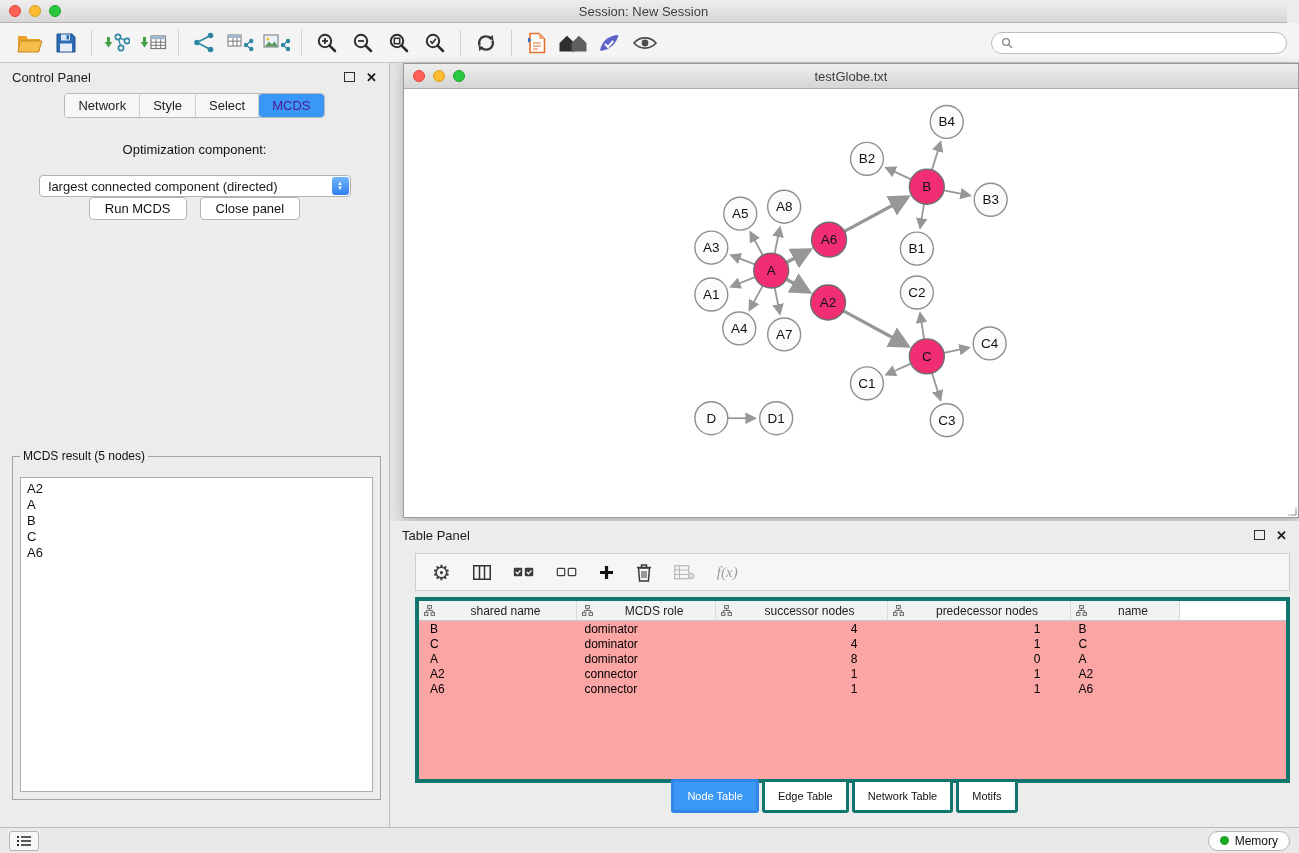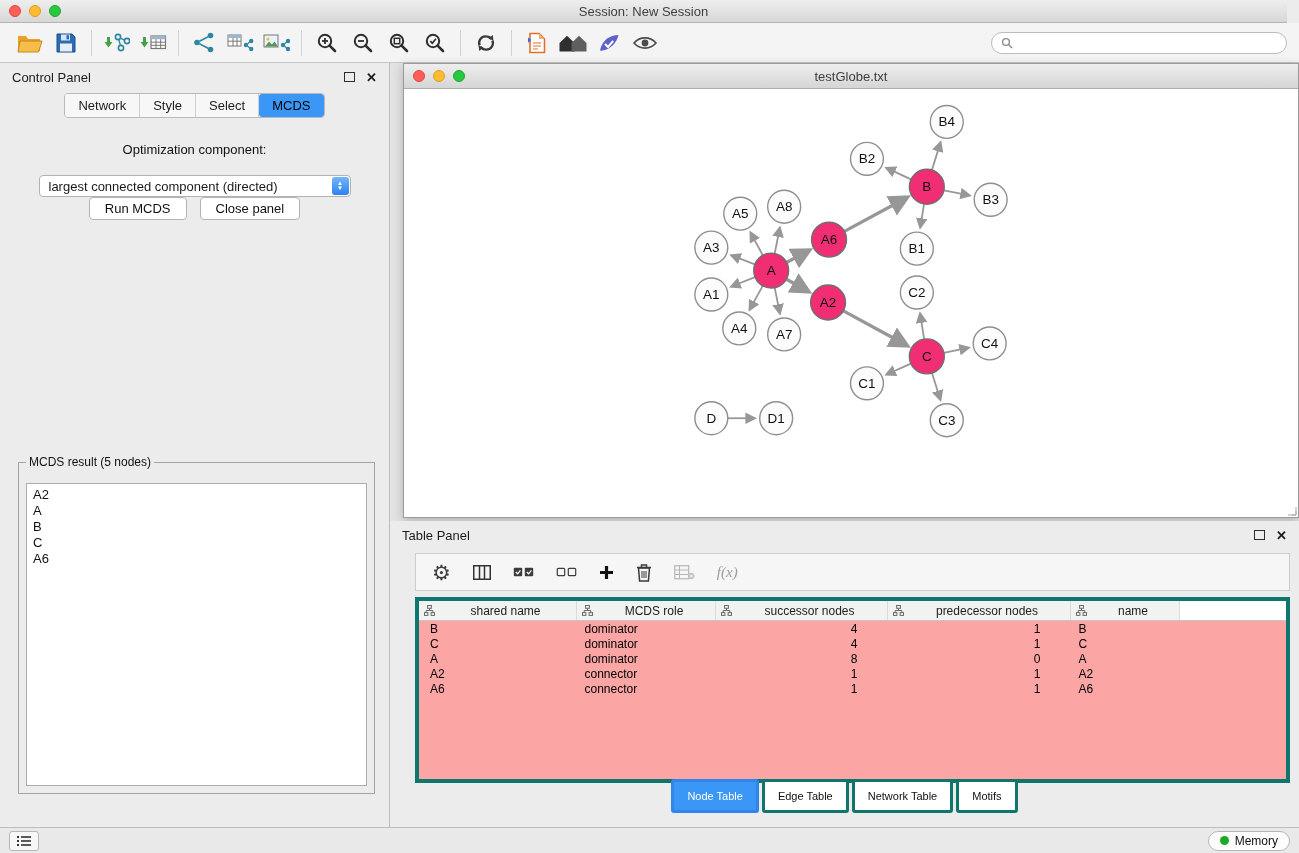--- a/index.html
+++ b/index.html
@@ -29,33 +29,33 @@
   .control-panel{width:390px;min-width:390px;background:#ececec;border-right:1px solid #bdbdbd;
     position:relative;box-sizing:border-box;}
   .panel-header{height:28px;display:flex;align-items:center;padding:0 12px;font-size:13px;color:#1c1c1c;}
   .panel-header .win-icons{margin-left:auto;display:flex;align-items:center;gap:11px;}
   .float-icon{width:9px;height:8px;border:1.5px solid #2e2e2e;display:inline-block;}
   .close-x{font-size:13px;font-weight:bold;color:#1b1b1b;line-height:1;}
   .cp-tabs-row{display:flex;justify-content:center;margin-top:2px;}
   .cp-tabs{display:flex;border:1px solid #b9b9b9;border-radius:4px;overflow:hidden;background:#f3f3f3;}
   .cp-tab{padding:4px 13px;font-size:13px;color:#1c1c1c;border-right:1px solid #cfcfcf;background:#f7f7f7;}
   .cp-tab:last-child{border-right:none;}
-  .cp-tab.active{background:#3b97f6;color:#000000;border-right:none;border-radius:3px;}
+  .cp-tab.active{background:#3b97f6;color:#4c1d95;border-right:none;border-radius:3px;}
   .opt-label{text-align:center;margin-top:24px;font-size:13px;color:#111;}
   .dropdown{margin:18px auto 0;width:312px;height:22px;background:#fff;border:1px solid #b3b3b3;
     border-radius:4px;display:flex;align-items:center;font-size:13px;padding-left:9px;
     position:relative;box-sizing:border-box;}
   .dropdown .stepper{position:absolute;right:1px;top:1px;bottom:1px;width:17px;
     background:linear-gradient(#72b6fb,#2f80f0);border-radius:3px;color:#fff;display:flex;
     flex-direction:column;align-items:center;justify-content:center;font-size:6px;line-height:5.5px;}
   .cp-buttons{display:flex;justify-content:center;gap:13px;}
   .btn{background:#fff;border:1px solid #b3b3b3;border-radius:4px;font-size:13px;
     padding:3px 15px;color:#111;}
   .result-fieldset{position:absolute;left:12px;right:8px;top:386px;bottom:27px;
-    border:1px solid #a4a4a4;margin:6px;padding:7px;}
+    border:1px solid #a4a4a4;margin:0;padding:7px;}
   .result-fieldset legend{font-size:12px;color:#111;padding:0 3px;}
   .result-list{position:absolute;left:7px;right:7px;top:14px;bottom:7px;background:#fff;
     border:1px solid #adadad;padding:3px 6px;overflow:hidden;box-sizing:border-box;}
   .result-item{font-size:13px;line-height:16px;color:#111;}
   
   .right{flex:1;position:relative;background:#e3e3e3;}
   .network-window{position:absolute;top:0;left:13px;right:0;height:455px;border:1px solid #9a9a9a;
     box-sizing:border-box;display:flex;flex-direction:column;box-shadow:0 3px 10px rgba(0,0,0,.22);
     background:#fff;}
   .nw-titlebar{height:24px;background:linear-gradient(#eeeeee,#d5d5d5);border-bottom:1px solid #adadad;

